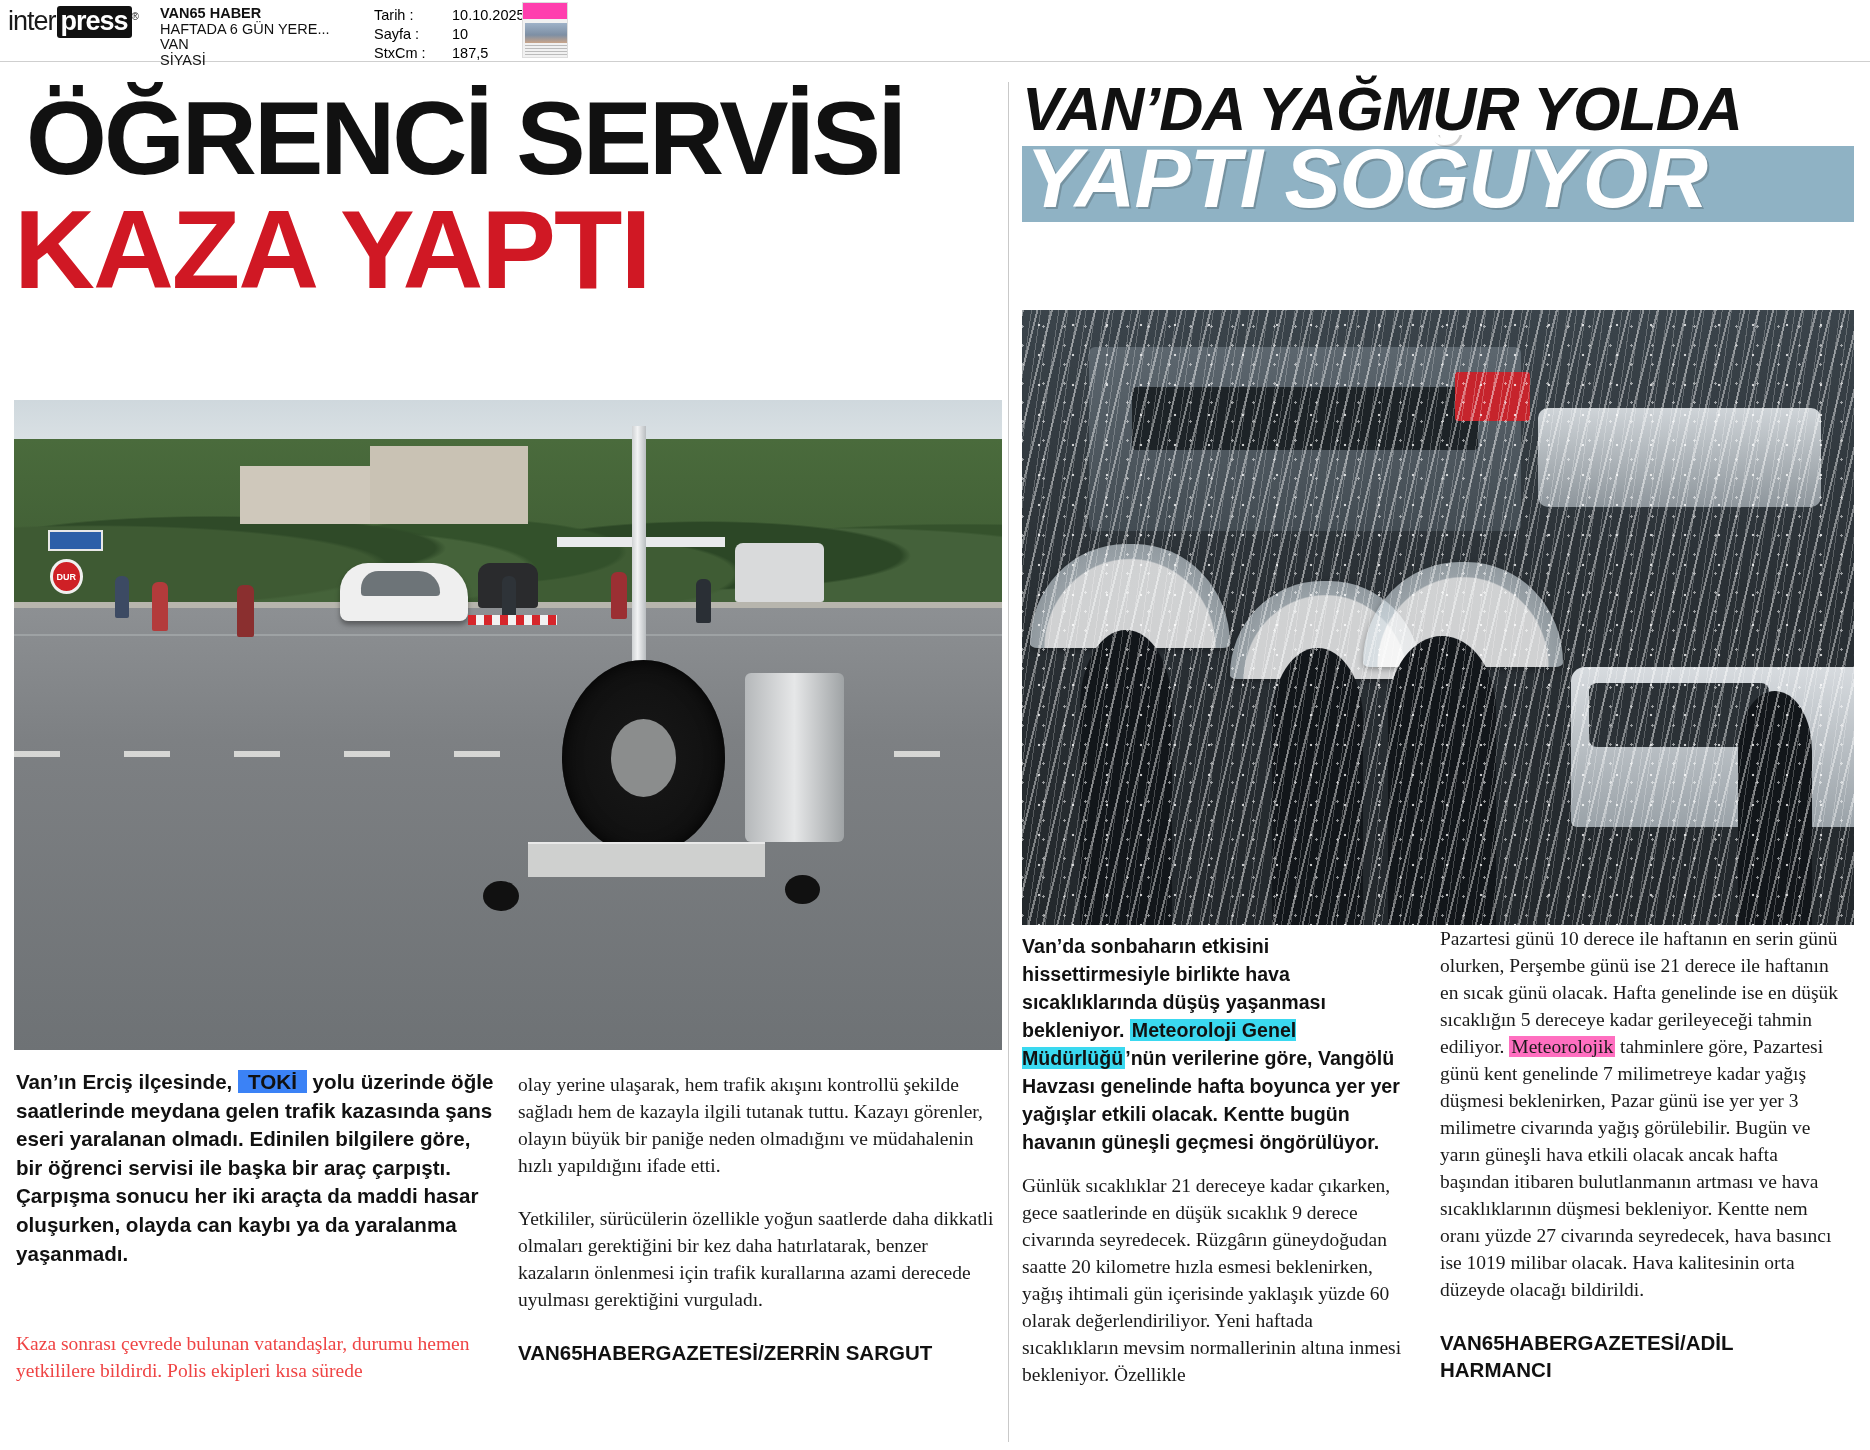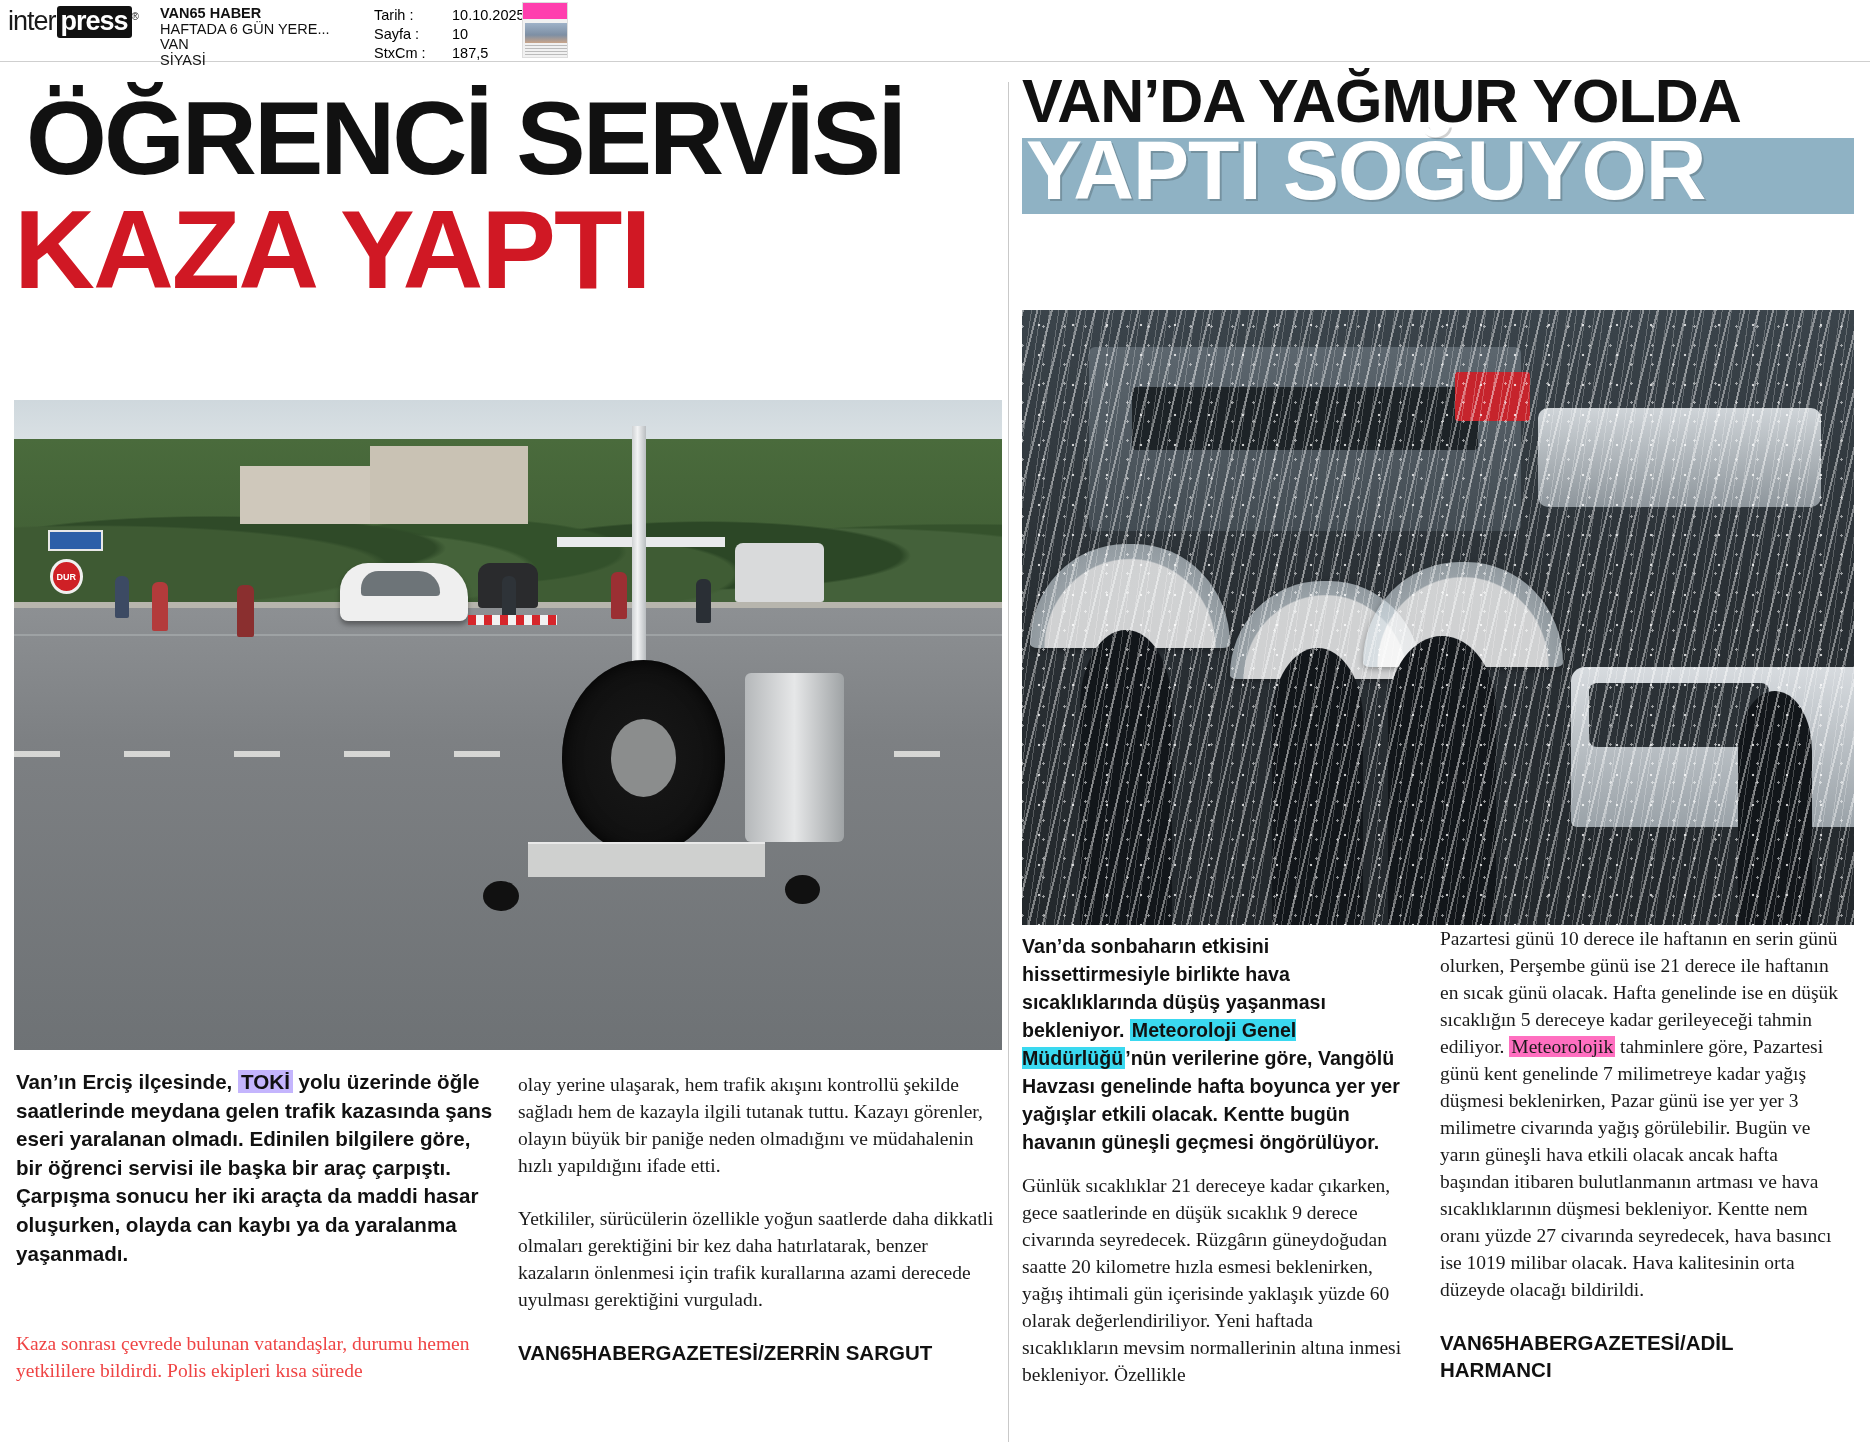--- a/index.html
+++ b/index.html
@@ -249,22 +249,22 @@
     position: absolute;
     left: 16px; top: 1068px;
     width: 485px;
     font-family: "Liberation Sans", sans-serif;
     font-weight: bold;
     font-size: 20.6px;
     line-height: 28.6px;
     color: #111;
   }
   .hl-toki {
-    background: #c4b5fd;
-    padding: 0 3px;
+    background: #3b82f6;
+    padding: 0 10px;
   }
   .body-left-1 {
     position: absolute;
     left: 16px; top: 1330px;
     width: 485px;
     font-family: "Liberation Serif", serif;
     font-size: 19.5px;
     line-height: 27px;
     color: #ef4444;
   }
@@ -290,22 +290,23 @@
   .v-divider {
     position: absolute;
     left: 1008px; top: 82px;
     width: 1px; height: 1360px;
     background: #c9c9c9;
   }
 
   
   .right-col {
     position: absolute;
-    left: 1022px; top: 70px;
+    left: 1022px; top: 78px;
     width: 832px;
+    font-style: italic;
   }
   .hl-r1 {
     font-family: "Liberation Sans", sans-serif;
     font-weight: bold;
     font-size: 61px;
     line-height: 62px;
     letter-spacing: -1px;
     color: #111;
     margin: 0;
     white-space: nowrap;

